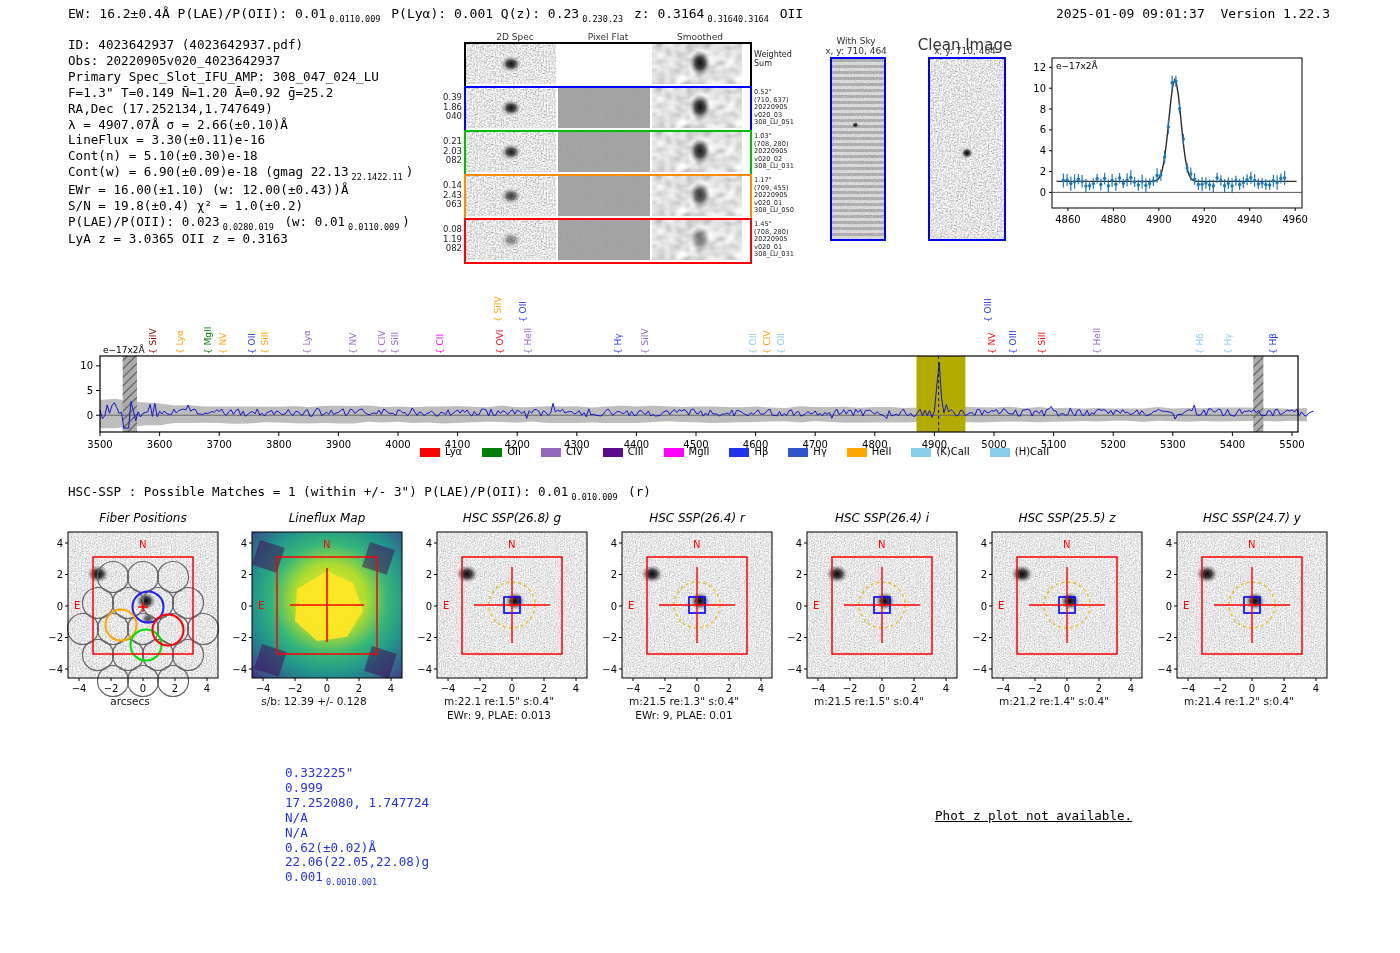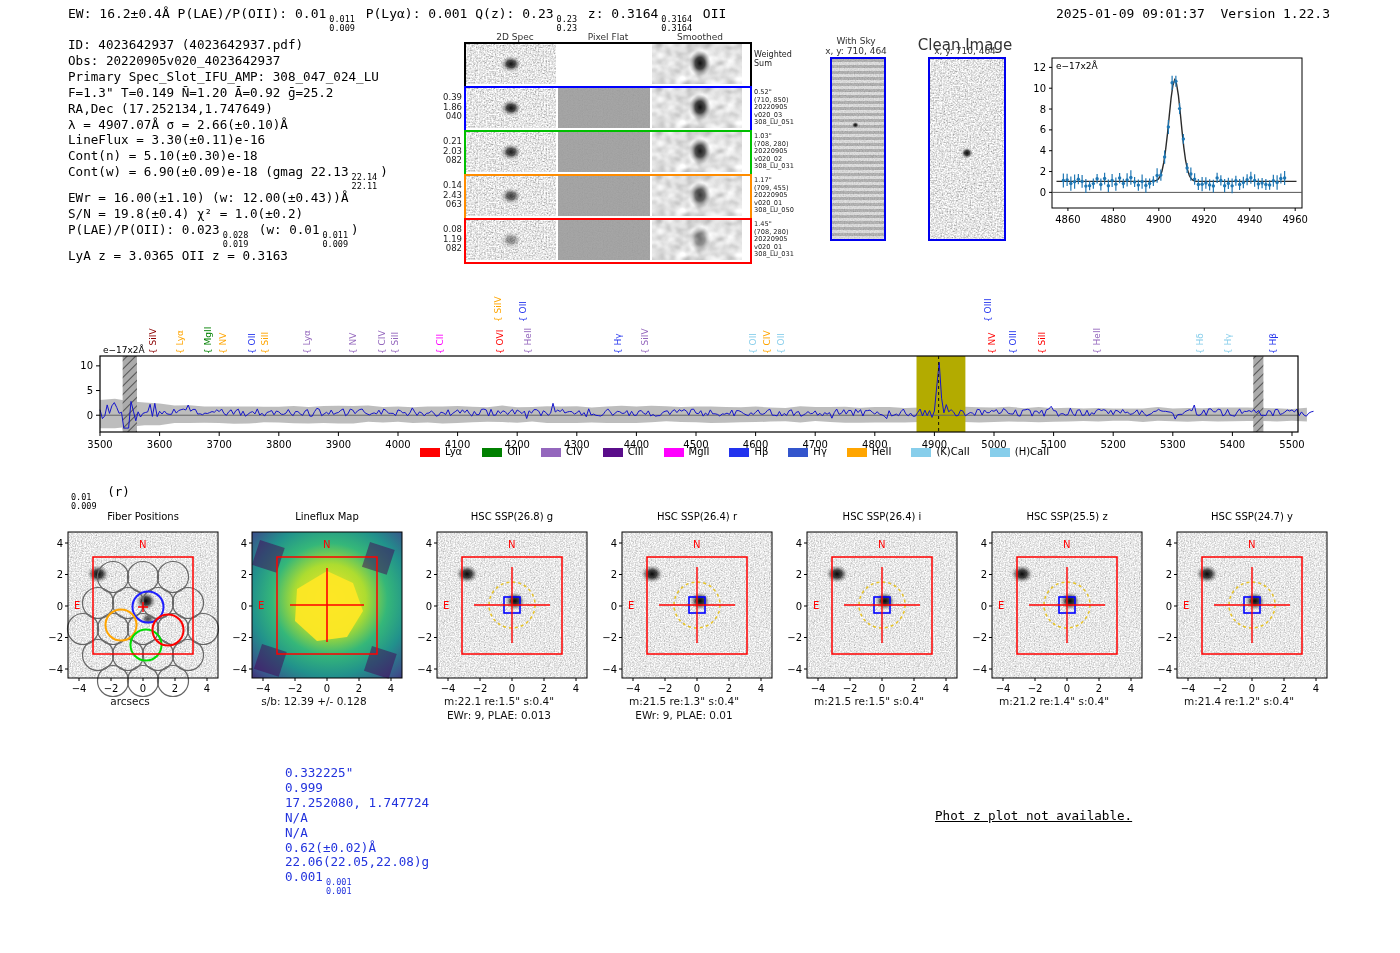--- a/index.html
+++ b/index.html
@@ -1,27 +1,27 @@
 <!DOCTYPE html>
 <html><head>
 <meta charset="utf-8">
 <style>
   html,body{margin:0;padding:0;background:#ffffff;}
   #page{position:relative;width:1400px;height:953px;background:#fff;overflow:hidden;
         font-family:"DejaVu Sans",sans-serif;color:#000;}
   .mono{font-family:"DejaVu Sans Mono",monospace;}
   .abs{position:absolute;}
-  .frac{display:inline-flex;flex-direction:column;font-size:8.5px;line-height:8.5px;
+  .frac{display:inline-flex;flex-direction:row;font-size:8.5px;line-height:8.5px;
         vertical-align:-4px;margin:0 3px 0 3px;text-align:left;}
   #header-line{left:68px;top:6px;font-size:13px;white-space:nowrap;}
   #stamp{right:70px;top:6px;font-size:13px;white-space:nowrap;}
   #info-block{left:68px;top:37px;font-size:12.6px;line-height:15.9px;white-space:nowrap;}
   .title-sm{font-size:9px;text-align:center;color:#333;}
   .caption{font-size:10.5px;color:#111;text-align:center;white-space:nowrap;}
-  .cutout-title{font-size:10px;color:#000;text-align:center;white-space:nowrap;}
+  .cutout-title{font-size:12px;color:#000;text-align:center;white-space:nowrap;font-style:italic;}
   .line-label{position:absolute;font-size:9px;transform:rotate(-90deg);
               transform-origin:left bottom;white-space:nowrap;letter-spacing:0px;}
   #legend{display:flex;gap:20px;align-items:center;font-size:10px;}
   .legend-item{display:flex;gap:5px;align-items:flex-end;}
   .legend-swatch{width:20px;height:9px;display:inline-block;}
   #match-labels{left:68px;top:773px;font-size:12.6px;line-height:14.9px;white-space:pre;}
   #match-values{left:285px;top:766px;font-size:12.6px;line-height:14.9px;color:#2233dd;white-space:nowrap;}
   #photz-note{left:935px;top:808px;font-size:12.6px;text-decoration:underline;}
   #hsc-line{left:68px;top:484px;font-size:12.6px;white-space:nowrap;}
   .spec2d-left{font-size:8.5px;line-height:9.5px;text-align:right;color:#222;}
@@ -151,21 +151,21 @@
         <rect x="186" y="0" width="90" height="40" filter="url(#nzsmooth)"></rect>
         <ellipse cx="234" cy="19.2" rx="11" ry="13" fill="url(#blob)" opacity="0.95"></ellipse>
       </svg>
       <div class="spec2d-left abs" style="left:18px;top:65px;width:24px;">
         <div>0.39</div>
         <div>1.86</div>
         <div>040</div>
       </div>
       <div class="spec2d-right abs" style="left:334px;top:61px;width:60px;">
         <div>0.52"</div>
-        <div>(710, 850)</div>
+        <div>(710, 637)</div>
         <div>20220905</div>
         <div>v020_03</div>
         <div>308_LU_051</div>
       </div>
       <div class="abs" style="left:44px;top:102px;width:284px;height:42px;border:2px solid #00bf00;"></div>
       <svg width="284" height="40" style="position:absolute;left:46px;top:104px;">
         <rect x="0" y="0" width="90" height="40" filter="url(#nz2)"></rect>
         <ellipse cx="45" cy="20" rx="10" ry="8" fill="url(#blob)" opacity="0.9"></ellipse>
         <rect x="92" y="0" width="92" height="40" fill="#9a9a9a"></rect>
         <rect x="92" y="0" width="92" height="40" filter="url(#nz)" opacity="0.12"></rect>
@@ -579,21 +579,21 @@
           <span class="legend-swatch" style="background:#87ceeb;"></span>
           <span>(K)CaII</span>
         </div>
         <div class="legend-item">
           <span class="legend-swatch" style="background:#87ceeb;"></span>
           <span>(H)CaII</span>
         </div>
       </div>
     </div>
 
-  <div id="hsc-line" class="abs mono"><span class="frac">
+  <div id="hsc-line" class="abs mono"><span>HSC-SSP : Possible Matches = 1 (within +/- 3")  P(LAE)/P(OII): 0.01</span><span class="frac">
         <span>0.01</span>
         <span>0.009</span>
       </span><span> (r)</span></div>
 
   <div id="cutouts" class="abs" style="left:0;top:505px;width:1400px;height:225px;">
       <div class="abs" style="left:34px;top:0;width:192px;height:225px;">
         <div class="cutout-title abs" style="left:14px;top:6px;width:190px;">Fiber Positions</div>
         <svg width="192" height="178" style="position:absolute;left:0;top:20px;">
           <rect x="34" y="7" width="150" height="146" filter="url(#nz)"></rect>
           <ellipse cx="64" cy="49" rx="11" ry="9" fill="url(#blob)"></ellipse>

